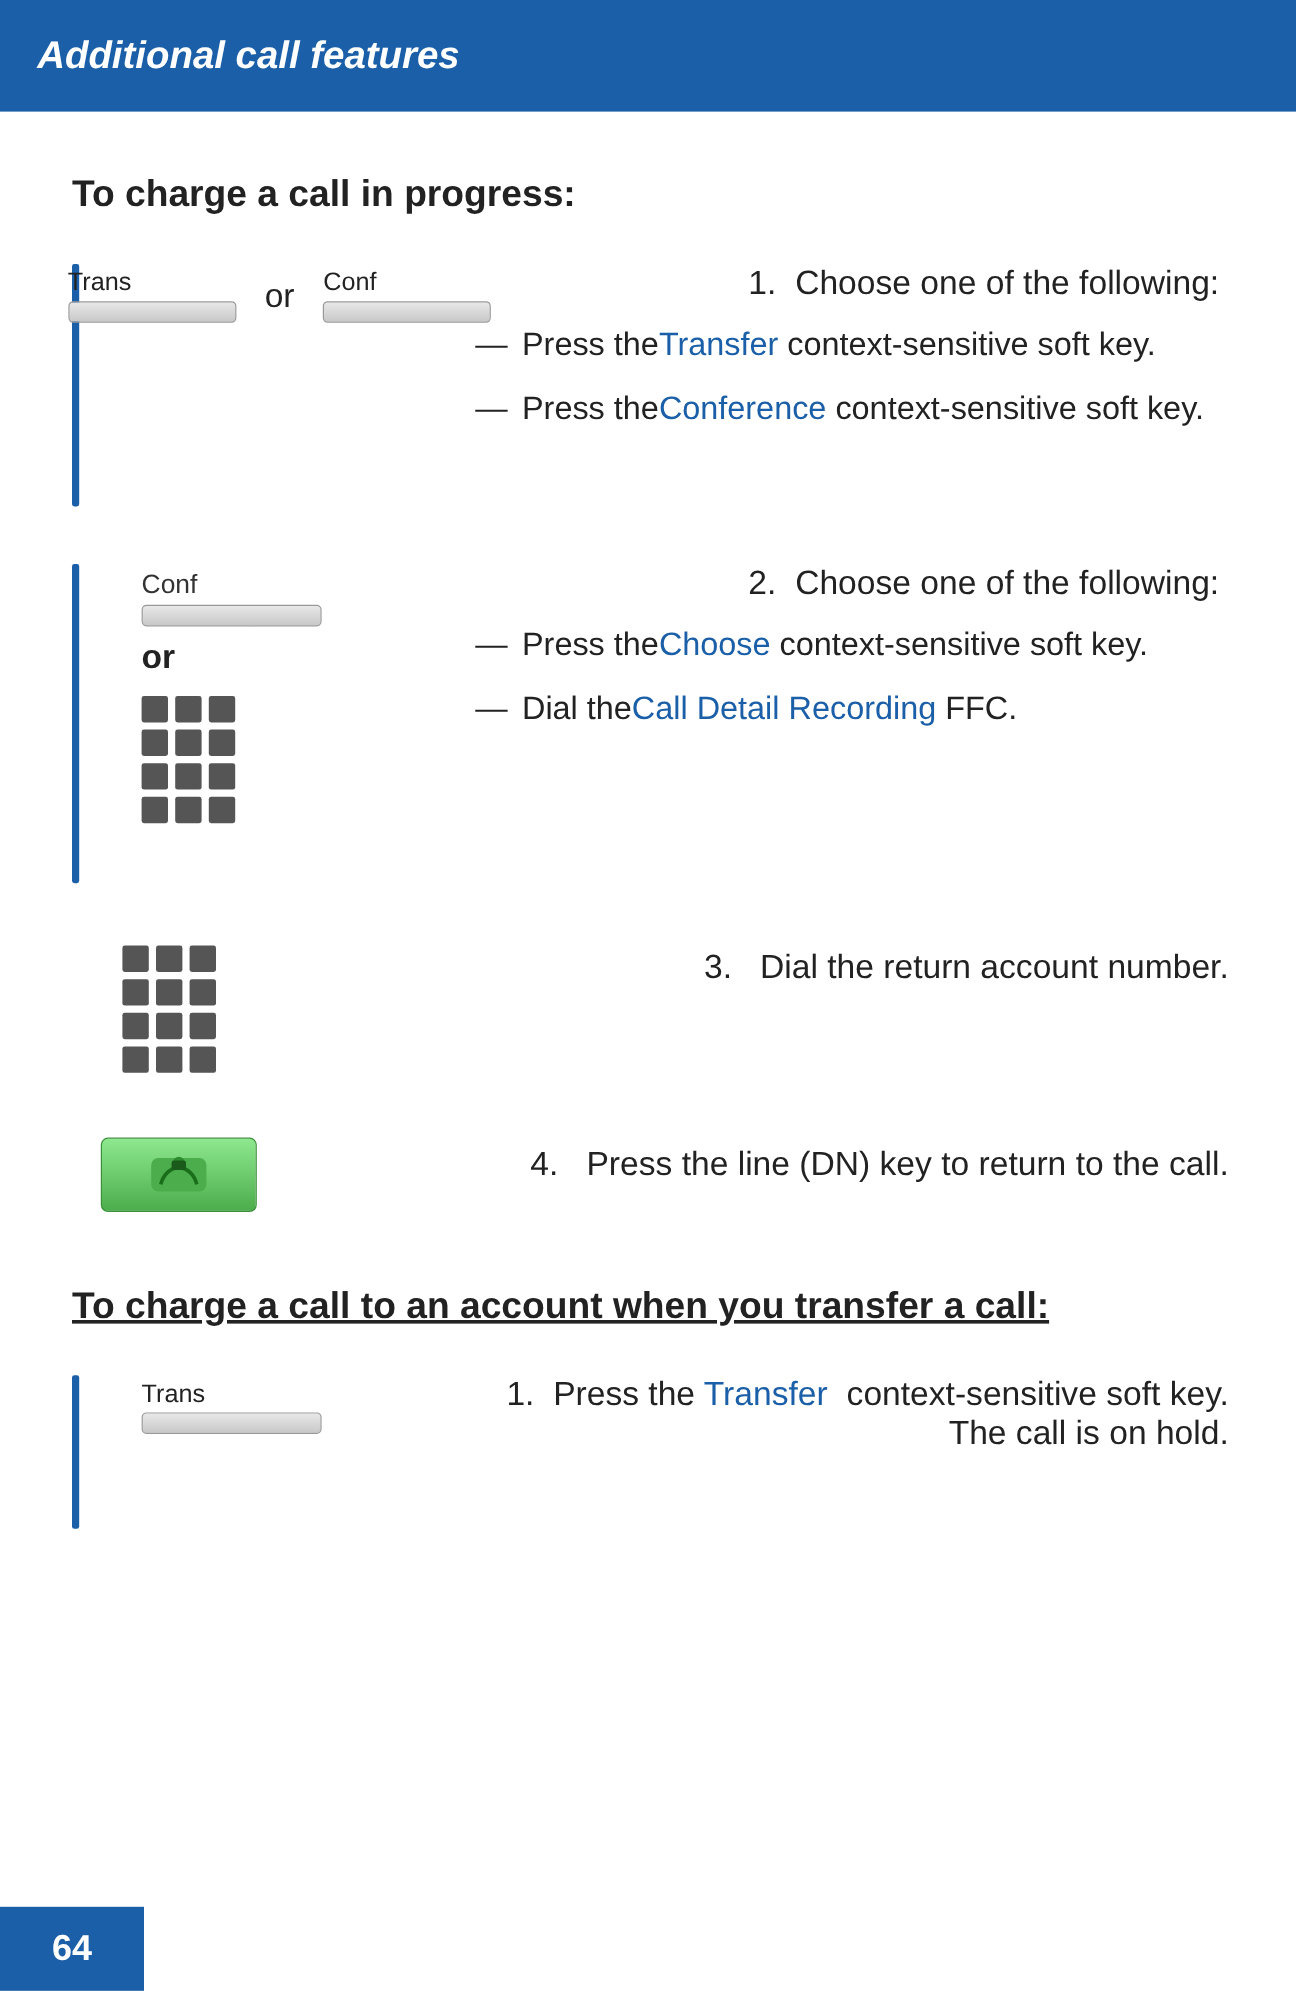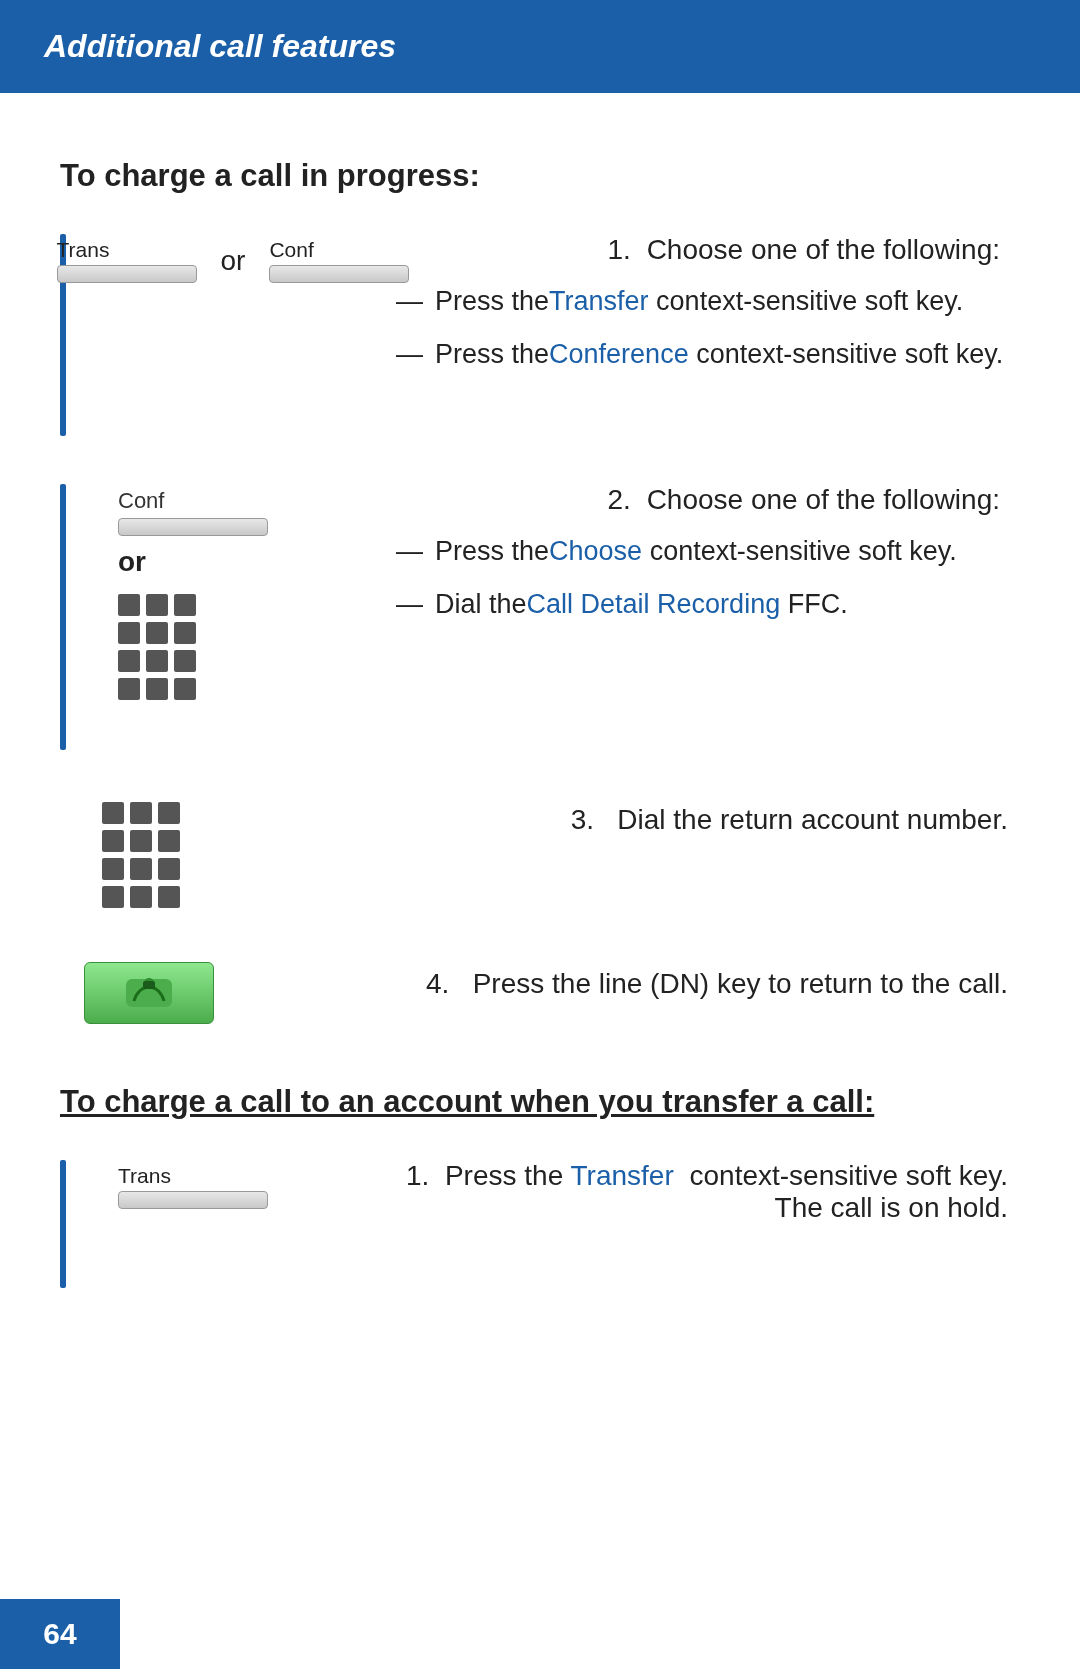--- a/index.html
+++ b/index.html
@@ -7,31 +7,31 @@
       width: 1080px;
       min-height: 1669px;
       background: #ffffff;
       font-family: Arial, Helvetica, sans-serif;
       font-size: 28px;
       color: #222;
       position: relative;
     }
     .header-bar {
       background: #1a5fa8;
-      padding: 28px 44px;
-      margin-bottom: 17px;
+      padding: 28px 31px;
+      margin-bottom: 3px;
     }
     .header-bar h1 {
       color: #ffffff;
       font-size: 32px;
       font-weight: bold;
       font-style: italic;
     }
     .page-content {
-      padding: 48px 72px 100px 60px;
+      padding: 48px 56px 100px 60px;
     }
     .section-heading {
       font-size: 31px;
       font-weight: bold;
       margin-bottom: 40px;
     }
     .step-block {
       display: flex;
       align-items: flex-start;
       margin-bottom: 48px;
@@ -152,21 +152,21 @@
     .section2-heading {
       font-size: 31px;
       font-weight: bold;
       margin-top: 32px;
       margin-bottom: 40px;
       text-decoration: underline;
     }
     
     .footer {
       position: absolute;
-      bottom: 0;
+      bottom: 10px;
       left: 0;
       width: 120px;
       height: 70px;
       background: #1a5fa8;
       display: flex;
       align-items: center;
       justify-content: center;
     }
     .footer-num {
       color: #fff;

